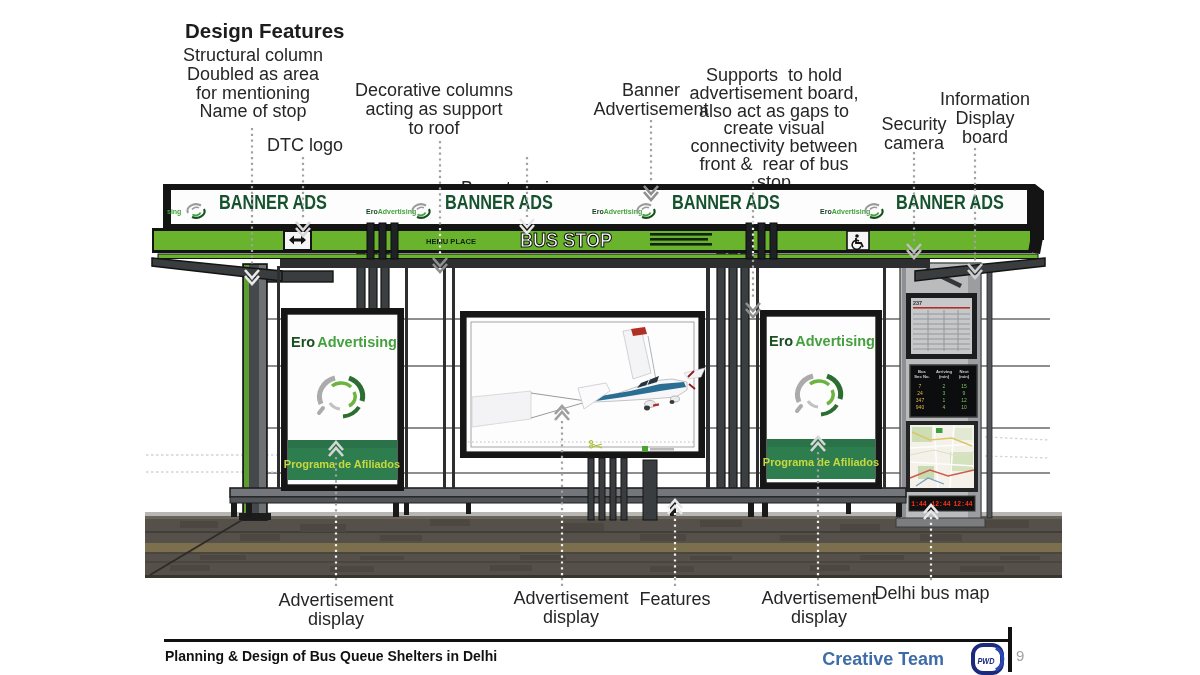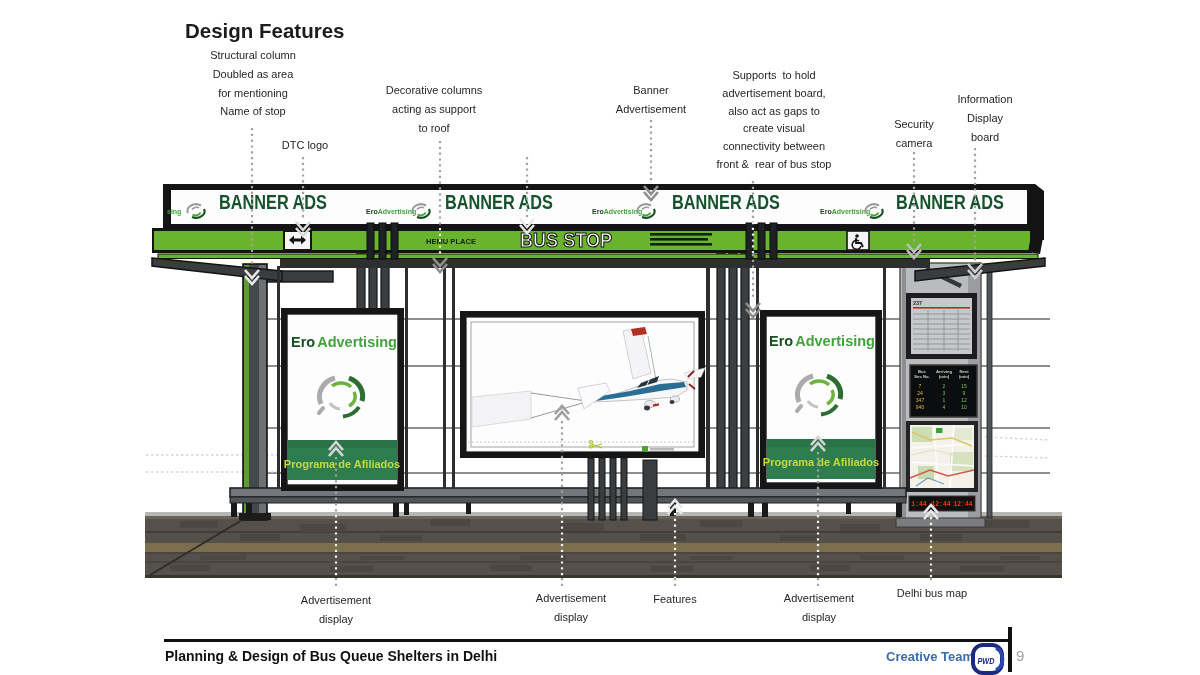--- a/index.html
+++ b/index.html
@@ -1,18 +1,18 @@
 <!DOCTYPE html>
 <html><head>
 <meta charset="utf-8">
 <style>
   html,body{margin:0;padding:0;background:#fff;}
   #page{position:relative;width:1200px;height:675px;background:#fff;overflow:hidden;
         font-family:"Liberation Sans",sans-serif;}
-  .lbl{position:absolute;text-align:center;color:#262626;font-size:11px;line-height:18.8px;}
+  .lbl{position:absolute;text-align:center;color:#262626;font-size:18px;line-height:18.8px;}
   svg{position:absolute;left:0;top:0;}
 </style>
 </head>
 <body>
 <div id="page">
 
 <div style="position:absolute;left:185px;top:19px;font-size:20.5px;font-weight:bold;color:#1c1c1c;letter-spacing:0px;">Design Features</div>
 
 <div class="lbl" style="left:168px;top:46px;width:170px;">Structural column<br>Doubled as area<br>for mentioning<br>Name of stop</div>
 
@@ -495,21 +495,21 @@
   <line x1="931" y1="578" x2="931" y2="582" stroke="#a2a2a2" stroke-width="2.2" stroke-dasharray="2.2 3.6"></line>
 </g>
 </svg>
 
 <div style="position:absolute;left:164px;top:639px;width:848px;height:3px;background:#111;"></div>
 
 <div style="position:absolute;left:1008px;top:627px;width:4px;height:45px;background:#111;"></div>
 
 <div style="position:absolute;left:165px;top:648px;font-size:14px;font-weight:bold;color:#111;">Planning &amp; Design of Bus Queue Shelters in Delhi</div>
 
-<div style="position:absolute;left:836px;top:649px;width:138px;text-align:right;font-size:13px;font-weight:bold;color:#3e6ca8;">Creative Team</div>
+<div style="position:absolute;left:806px;top:649px;width:138px;text-align:right;font-size:18px;font-weight:bold;color:#3e6ca8;">Creative Team</div>
 
 <svg style="position:absolute;left:971px;top:643px;" width="34" height="32" viewBox="0 0 34 32">
   <rect x="2" y="2" width="29" height="28" rx="10" ry="10" fill="#fff" stroke="#1b2a7c" stroke-width="4"></rect>
   <path d="M 25,5 A 12.5,12.5 0 0 1 25,27" fill="none" stroke="#2a46b0" stroke-width="3.6"></path>
   <text x="15" y="20.5" font-size="9" font-weight="bold" fill="#1b2a7c" text-anchor="middle" font-family="Liberation Sans,sans-serif" font-style="italic" textLength="17" lengthAdjust="spacingAndGlyphs">PWD</text>
 </svg>
 
 <div style="position:absolute;left:1016px;top:647px;font-size:15px;color:#a3a3a3;">9</div>
 
 </div>

